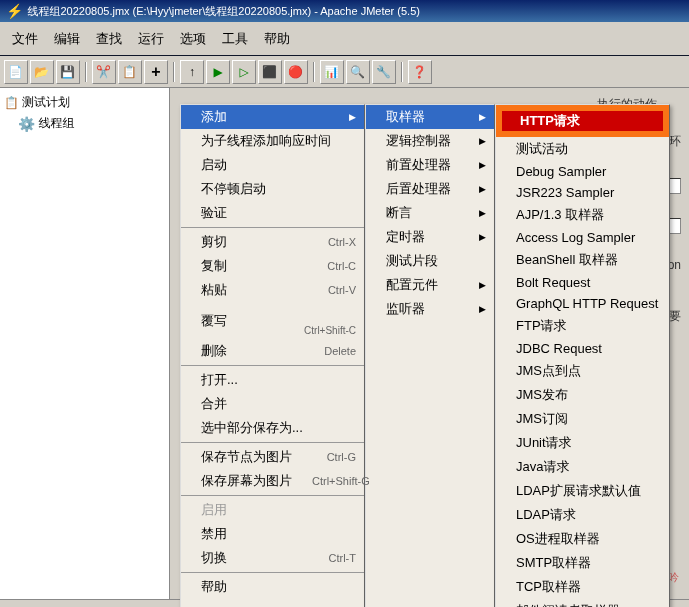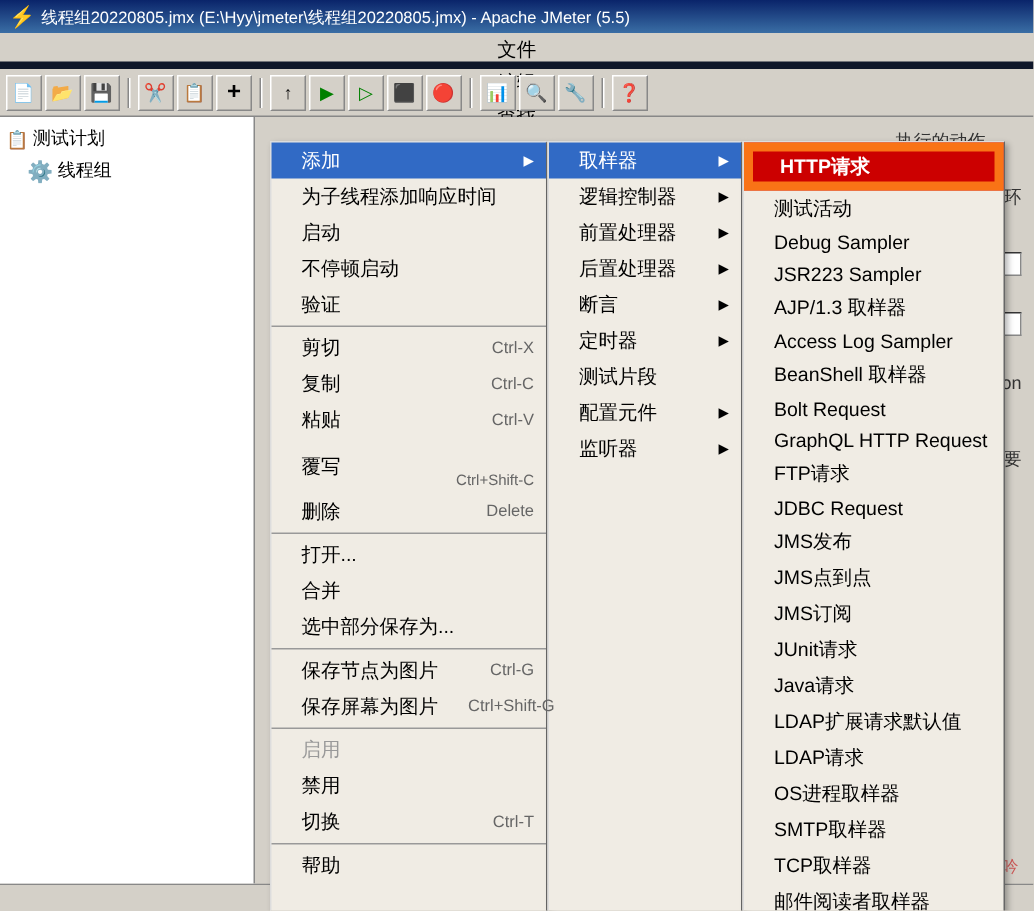--- a/index.html
+++ b/index.html
@@ -26,24 +26,23 @@
     .title-bar-icon {
       margin-right: 4px;
       font-size: 14px;
     }
 
     
     .menu-bar {
       background: #d4d0c8;
       display: flex;
       align-items: center;
-      height: 24px;
+      height: 34px;
       padding: 0 4px;
-      border-bottom: 5px solid #0f172a;
-      flex-direction: column;
+      border-bottom: 1px solid #0f172a;
     }
     .menu-item {
       padding: 2px 8px;
       cursor: pointer;
       font-size: 13px;
     }
 
     
     .toolbar {
       background: #d4d0c8;
@@ -326,22 +325,22 @@
         <div class="context-menu-item">测试活动</div>
         <div class="context-menu-item">Debug Sampler</div>
         <div class="context-menu-item">JSR223 Sampler</div>
         <div class="context-menu-item">AJP/1.3 取样器</div>
         <div class="context-menu-item">Access Log Sampler</div>
         <div class="context-menu-item">BeanShell 取样器</div>
         <div class="context-menu-item">Bolt Request</div>
         <div class="context-menu-item">GraphQL HTTP Request</div>
         <div class="context-menu-item">FTP请求</div>
         <div class="context-menu-item">JDBC Request</div>
+        <div class="context-menu-item">JMS点到点</div>
         <div class="context-menu-item">JMS发布</div>
-        <div class="context-menu-item">JMS点到点</div>
         <div class="context-menu-item">JMS订阅</div>
         <div class="context-menu-item">JUnit请求</div>
         <div class="context-menu-item">Java请求</div>
         <div class="context-menu-item">LDAP扩展请求默认值</div>
         <div class="context-menu-item">LDAP请求</div>
         <div class="context-menu-item">OS进程取样器</div>
         <div class="context-menu-item">SMTP取样器</div>
         <div class="context-menu-item">TCP取样器</div>
         <div class="context-menu-item">邮件阅读者取样器</div>
       </div>

